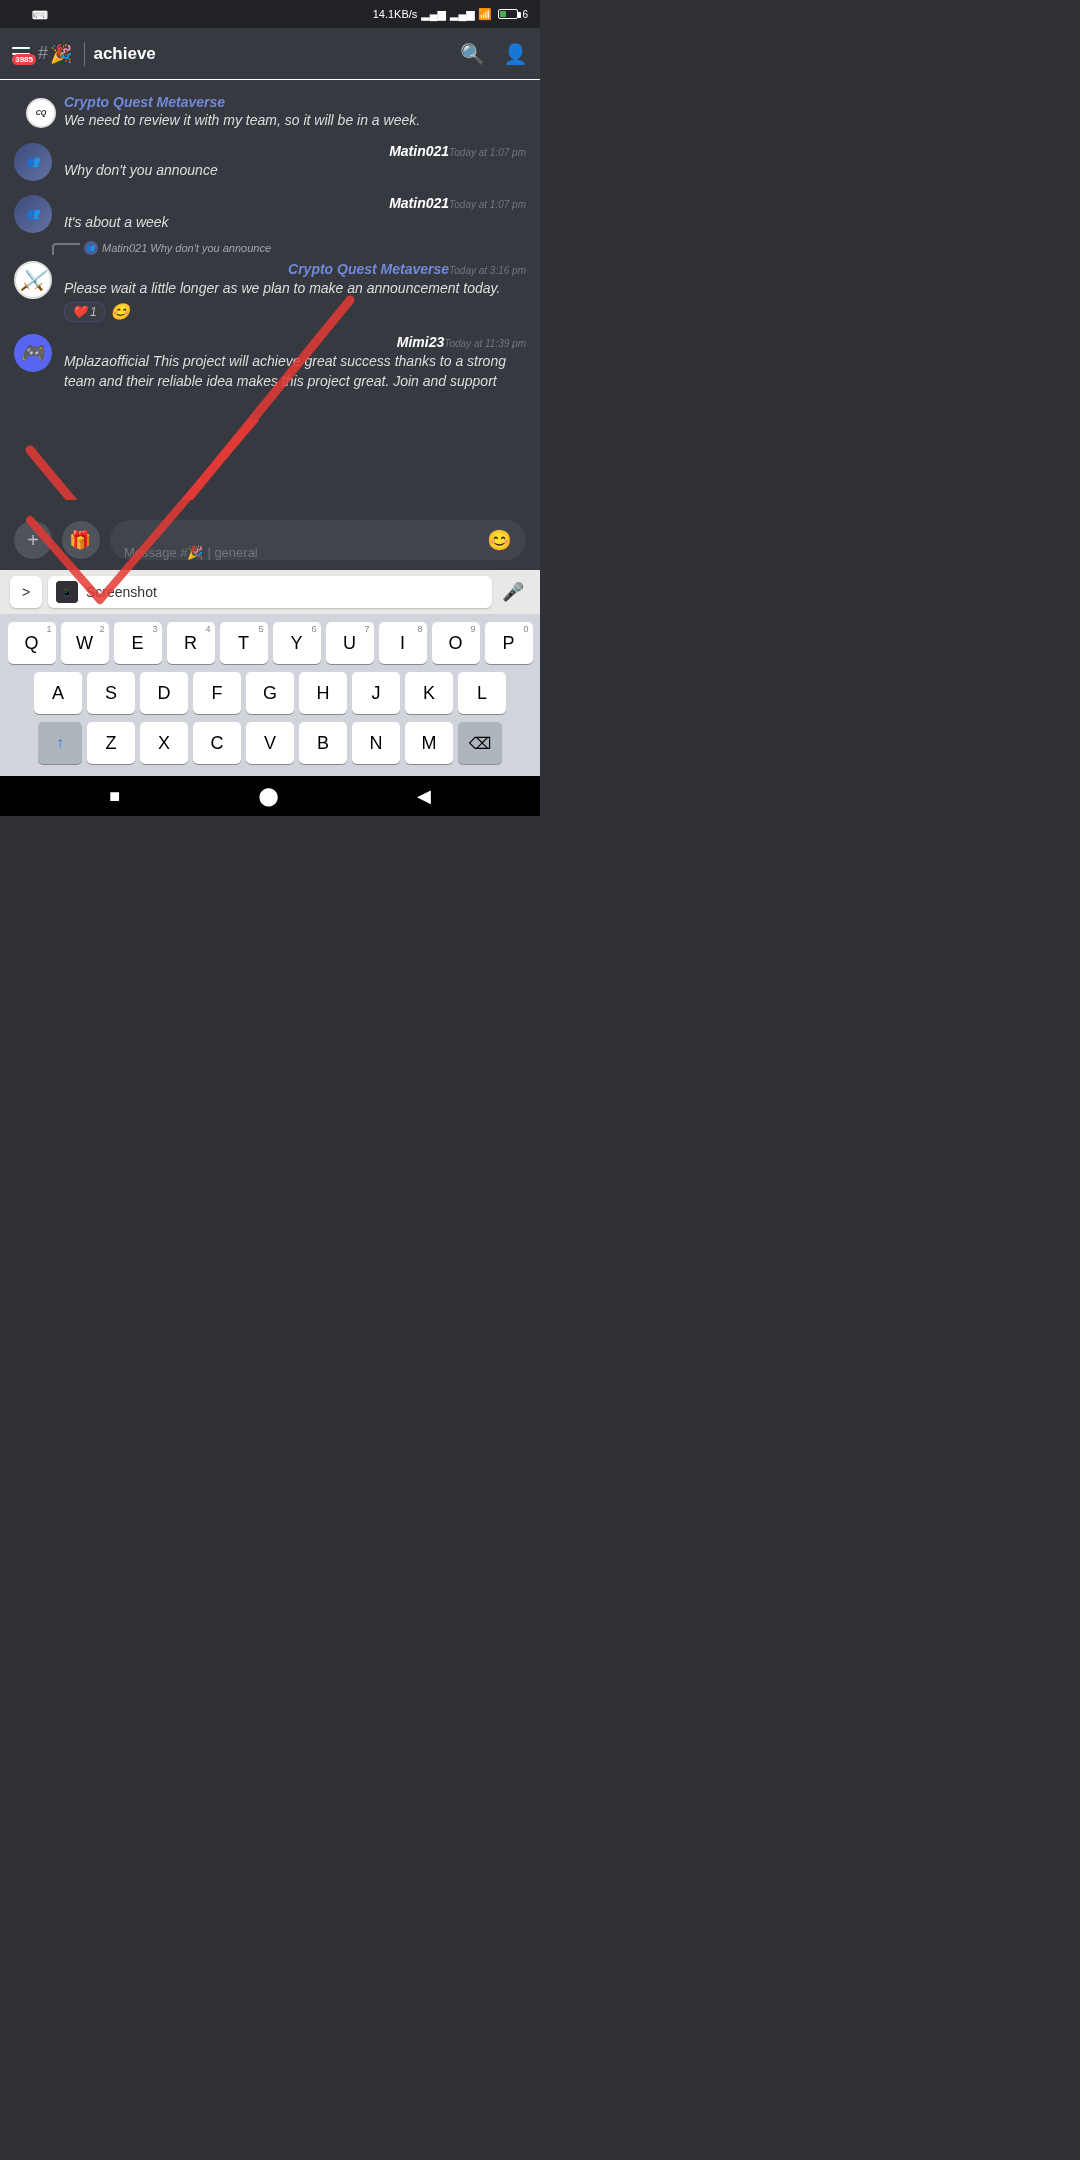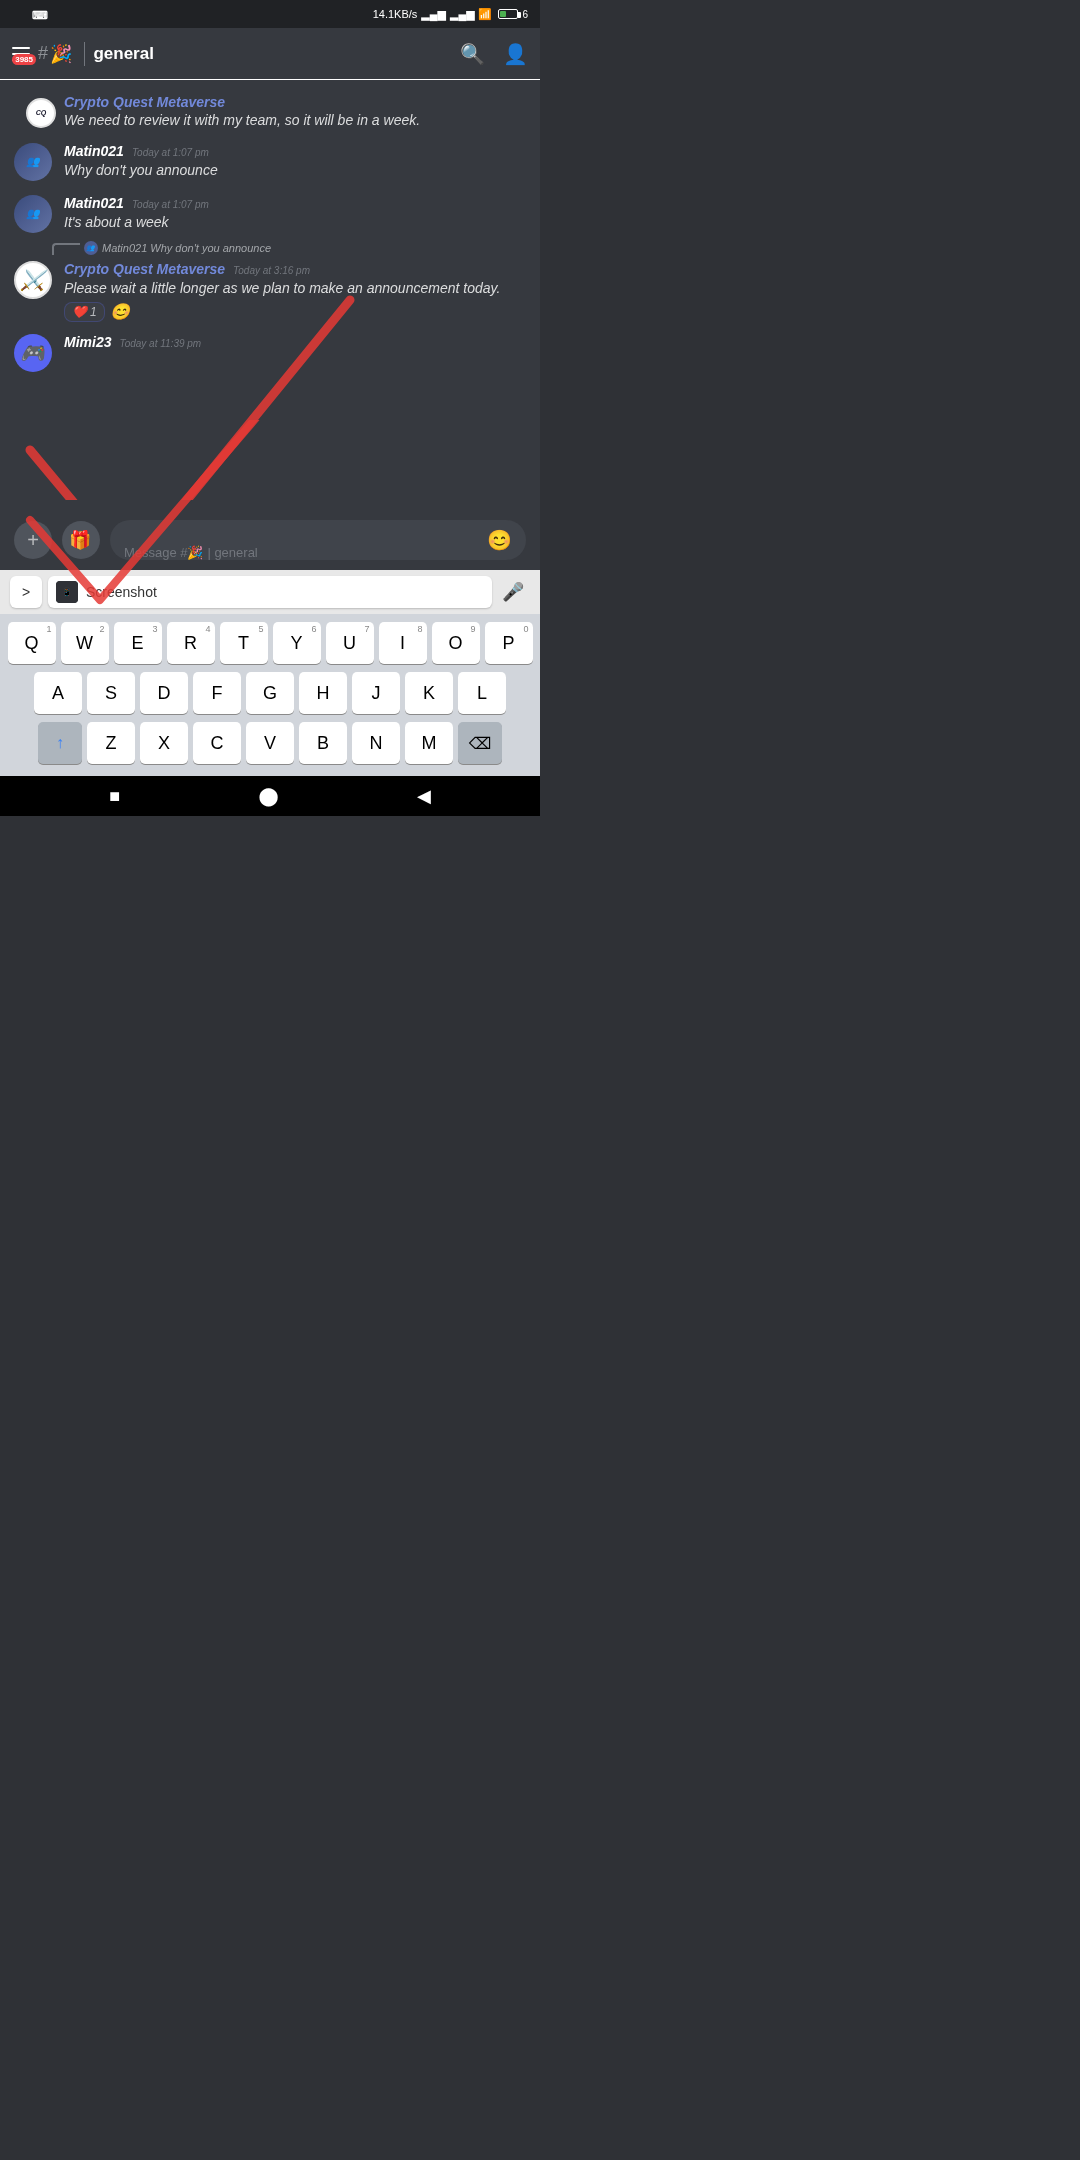--- a/index.html
+++ b/index.html
@@ -89,21 +89,21 @@
     
     .messages-area {
       height: 430px;
       overflow: hidden;
       padding: 10px 0;
       background: #36393f;
       font-style: italic;
     }
 
     .message-content { flex: 1; }
-    .message-header { display: flex; align-items: baseline; gap: 8px; margin-bottom: 2px; }
+    .message-header { display: flex; align-items: baseline; margin-bottom: 2px; justify-content: flex-end; }
     .username { font-weight: 700; font-size: 14px; color: #fff; }
     .username.blue { color: #7289da; }
     .timestamp { font-size: 10px; color: #72767d; }
     .message-text { font-size: 14px; color: #dcddde; line-height: 1.4; }
 
     
     .reply-ref {
       display: flex;
       align-items: center;
       gap: 4px;
@@ -308,21 +308,21 @@
 <div class="header">
   <div class="hamburger">
     <span></span>
       <span></span>
       <span></span>
     <div class="badge">3985</div>
   </div>
   <span class="channel-icon">#</span>
   <span class="channel-emoji">🎉</span>
   <div class="header-divider"></div>
-  <span class="channel-name">general</span>
+  <span class="channel-name">achieve</span>
   <div class="header-actions">
     <span class="header-icon">🔍</span>
     <span class="header-icon">👤</span>
   </div>
 </div>
 
 <div class="messages-area">
 
   <div style="display:flex; padding: 4px 14px; align-items:flex-start; margin-bottom:2px;">
     <div style="width:50px; flex-shrink:0; display:flex; justify-content:flex-end; padding-right:8px; padding-top:4px;">
@@ -393,20 +393,21 @@
 
   <div style="display:flex; padding: 6px 14px; align-items:flex-start; margin-bottom:2px;">
     <div style="width:50px; flex-shrink:0;">
       <div style="width:38px;height:38px;border-radius:50%;background:#5865f2;display:flex;align-items:center;justify-content:center;font-size:20px;">🎮</div>
     </div>
     <div class="message-content">
       <div class="message-header">
         <span class="username">Mimi23</span>
         <span class="timestamp">Today at 11:39 pm</span>
       </div>
+      <span class="message-text">Mplazaofficial This project will achieve great success thanks to a strong team and their reliable idea makes this project great. Join and support</span>
     </div>
   </div>
 
 </div>
 
 <svg style="position:absolute;top:420px;left:0;width:540px;height:220px;pointer-events:none;z-index:10;">
   <path d="M 30 480 L 100 560 L 280 350" stroke="#e53935" stroke-width="8" fill="none" stroke-linecap="round" stroke-linejoin="round" opacity="0.85" transform="translate(0,-380)"></path>
 </svg>
 <svg style="position:absolute;top:200px;left:0;width:540px;height:300px;pointer-events:none;z-index:10;">
   <path d="M 30 250 L 130 370 L 350 100" stroke="#e53935" stroke-width="9" fill="none" stroke-linecap="round" stroke-linejoin="round" opacity="0.85"></path>

